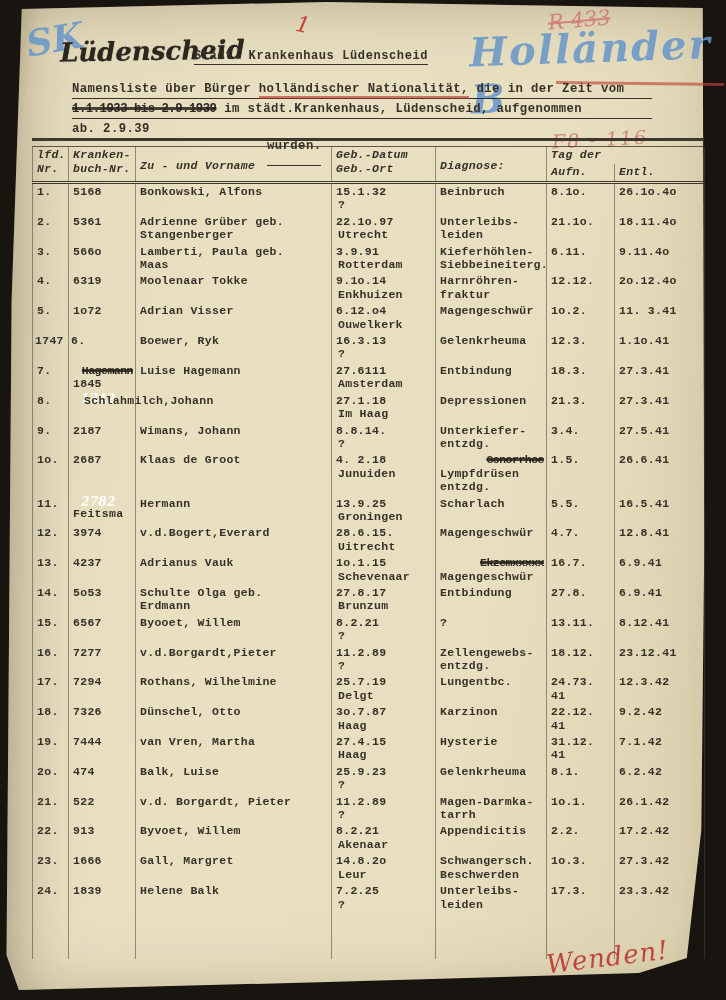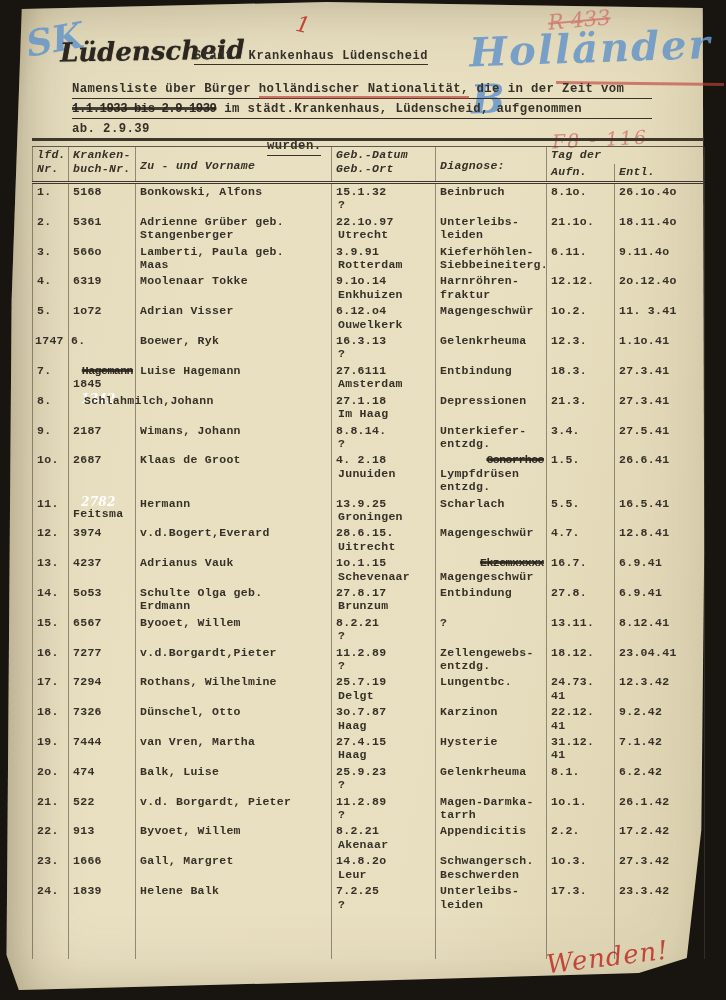--- a/index.html
+++ b/index.html
@@ -39,21 +39,21 @@
            letter-spacing:0px; transform:rotate(-1deg); text-shadow:0 0 1px rgba(43,38,32,.7); }
   .org-line { position:absolute; left:194px; top:49px; font-size:12px; font-weight:bold;
            letter-spacing:.6px; border-bottom:1.5px solid #36312a; padding-bottom:1px; }
   .title-block { position:absolute; left:72px; top:82px; width:580px;
            font-size:12.3px; font-weight:bold; letter-spacing:.4px; line-height:15px; }
   .title-block .tl { border-bottom:1.5px solid #36312a; padding-bottom:1px; margin-bottom:3px; }
   .red-underline { box-shadow:0 2.5px 0 rgba(194,69,58,.7); }
   .overstruck { font-weight:bold; text-decoration:line-through; text-decoration-thickness:3px;
            text-decoration-color:rgba(40,35,28,.85); color:#2e2922; letter-spacing:-.5px;text-align:right; }
   .ab-line { display:inline-block; border-bottom:1.5px solid #36312a; padding-bottom:1px; }
-  .wurden-line { display:inline-block; border-bottom:1.5px solid #36312a; padding-bottom:1px; margin-left:195px; }
+  .wurden-line { display:inline-block; border-bottom:1.5px solid #36312a; padding-bottom:11px; margin-left:195px; }
   
   .rule-heavy { position:absolute; left:32px; top:138px; width:672px; height:2.5px; background:#3d372d; }
   .rule-thin  { position:absolute; left:32px; top:146px; width:672px; height:1.2px; background:rgba(61,55,45,.8); }
   
   table.doc { position:absolute; left:32px; top:147px; width:672px;
            border-collapse:collapse; table-layout:fixed;
            font-size:11.5px; font-weight:bold; letter-spacing:.3px; color:#363128; }
   table.doc th, table.doc td { border-left:1.2px solid rgba(74,66,52,.55); vertical-align:top;
            padding:1px 2px 2px 4px; text-align:left; font-weight:bold; overflow:visible; white-space:nowrap; }
   table.doc th:last-child, table.doc td:last-child { border-right:1.2px solid rgba(74,66,52,.55); }
@@ -519,21 +519,21 @@
           <div>?</div>
         </td>
         <td class="c-diag">
           <div>Zellengewebs-</div>
           <div>entzdg.</div>
         </td>
         <td class="c-aufn">
           <div>18.12.</div>
         </td>
         <td class="c-entl">
-          <div>23.04.41</div>
+          <div>23.12.41</div>
         </td>
       </tr>
       <tr>
         <td class="c-nr">
           <div class="nr-line"><span>17.</span></div>
         </td>
         <td class="c-book">
           <div>7294</div>
         </td>
         <td class="c-name">

